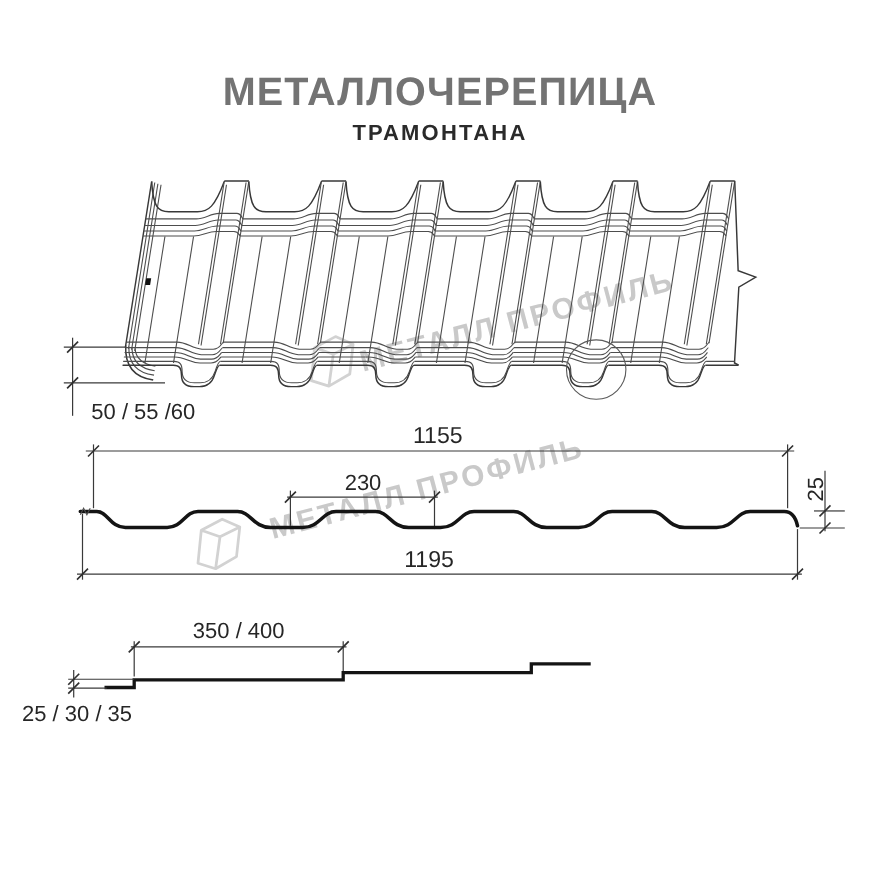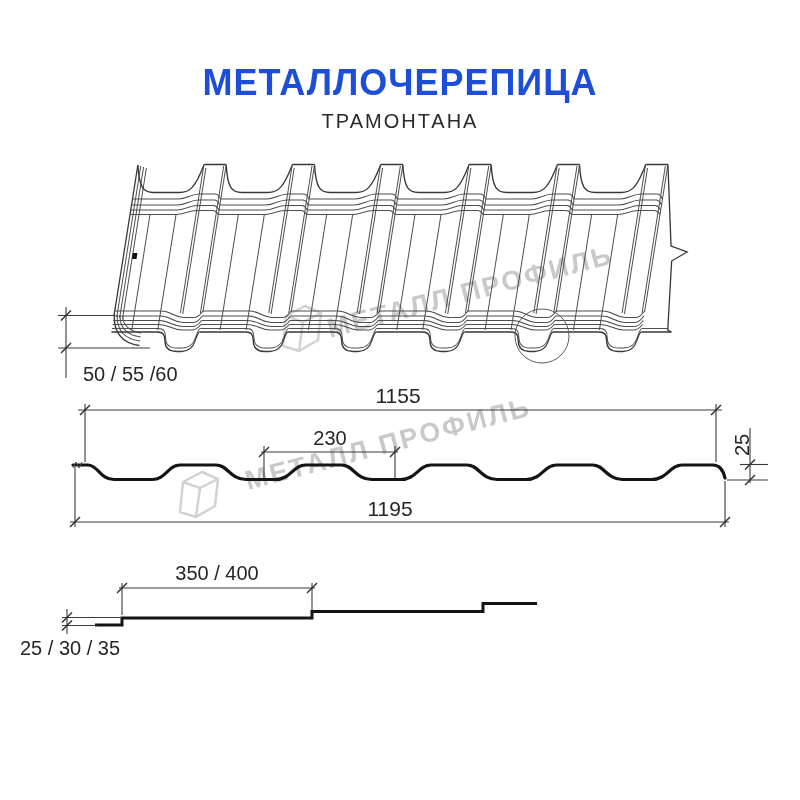--- a/index.html
+++ b/index.html
@@ -1,21 +1,21 @@
 <!DOCTYPE html>
 <html><head>
 <meta charset="utf-8">
 <style>
   html,body{margin:0;padding:0;background:#ffffff;}
   .stage{position:relative;width:800px;height:800px;background:#fff;overflow:hidden;
          font-family:"Liberation Sans",sans-serif;}
   .title{position:absolute;top:62px;left:0;width:800px;text-align:center;
-         font-size:36px;font-weight:bold;letter-spacing:1px;color:#1d4ed8;}
+         font-size:36px;font-weight:bold;letter-spacing:1px;color:#737373;}
   .subtitle{position:absolute;top:110px;left:0;width:800px;text-align:center;
-         font-size:20px;font-weight:normal;letter-spacing:2px;color:#2a2a2a;}
+         font-size:20px;font-weight:bold;letter-spacing:2px;color:#2a2a2a;}
   svg.drawing{position:absolute;left:0;top:0;}
   .thin{stroke:#4d4d4d;stroke-width:1;fill:none;}
   .edge{stroke:#383838;stroke-width:1.3;fill:none;}
   .dim{stroke:#3a3a3a;stroke-width:1.1;fill:none;}
   .tick{stroke:#2f2f2f;stroke-width:1.5;fill:none;}
   .bold{stroke:#141414;stroke-width:3.2;fill:none;stroke-linejoin:round;stroke-linecap:round;}
   .boldsq{stroke:#141414;stroke-width:3;fill:none;stroke-linejoin:miter;stroke-linecap:butt;}
   .dimtxt{font-family:"Liberation Sans",sans-serif;font-size:20px;fill:#262626;}
   .dimtxt-big{font-family:"Liberation Sans",sans-serif;font-size:21px;fill:#262626;}
   .wmtxt{font-family:"Liberation Sans",sans-serif;font-size:27px;font-weight:bold;letter-spacing:2.5px;}

